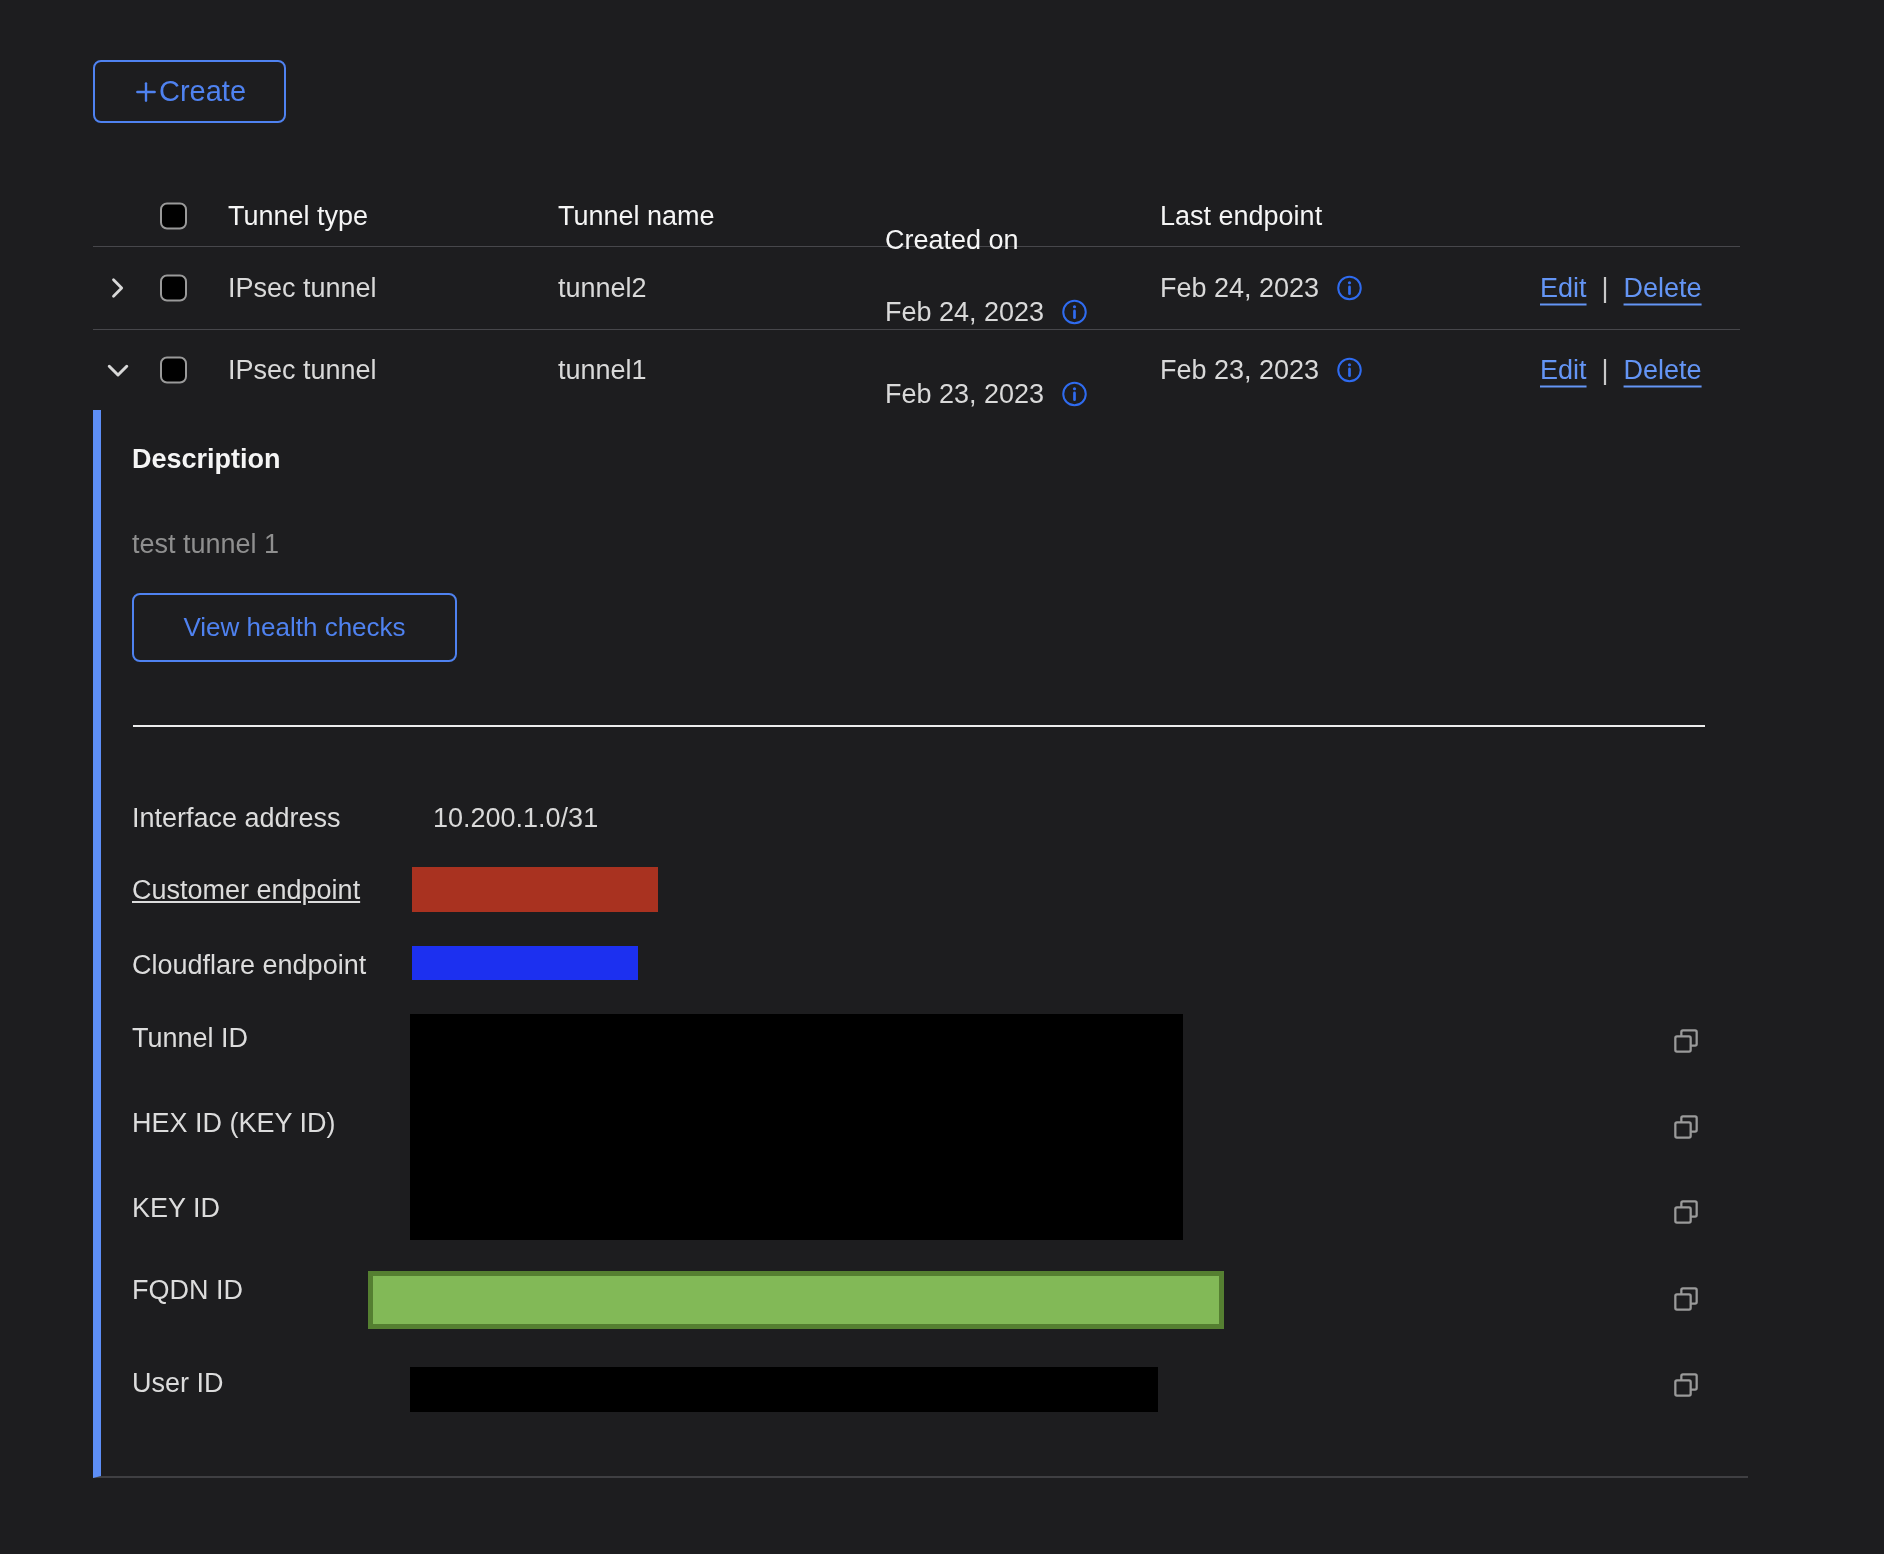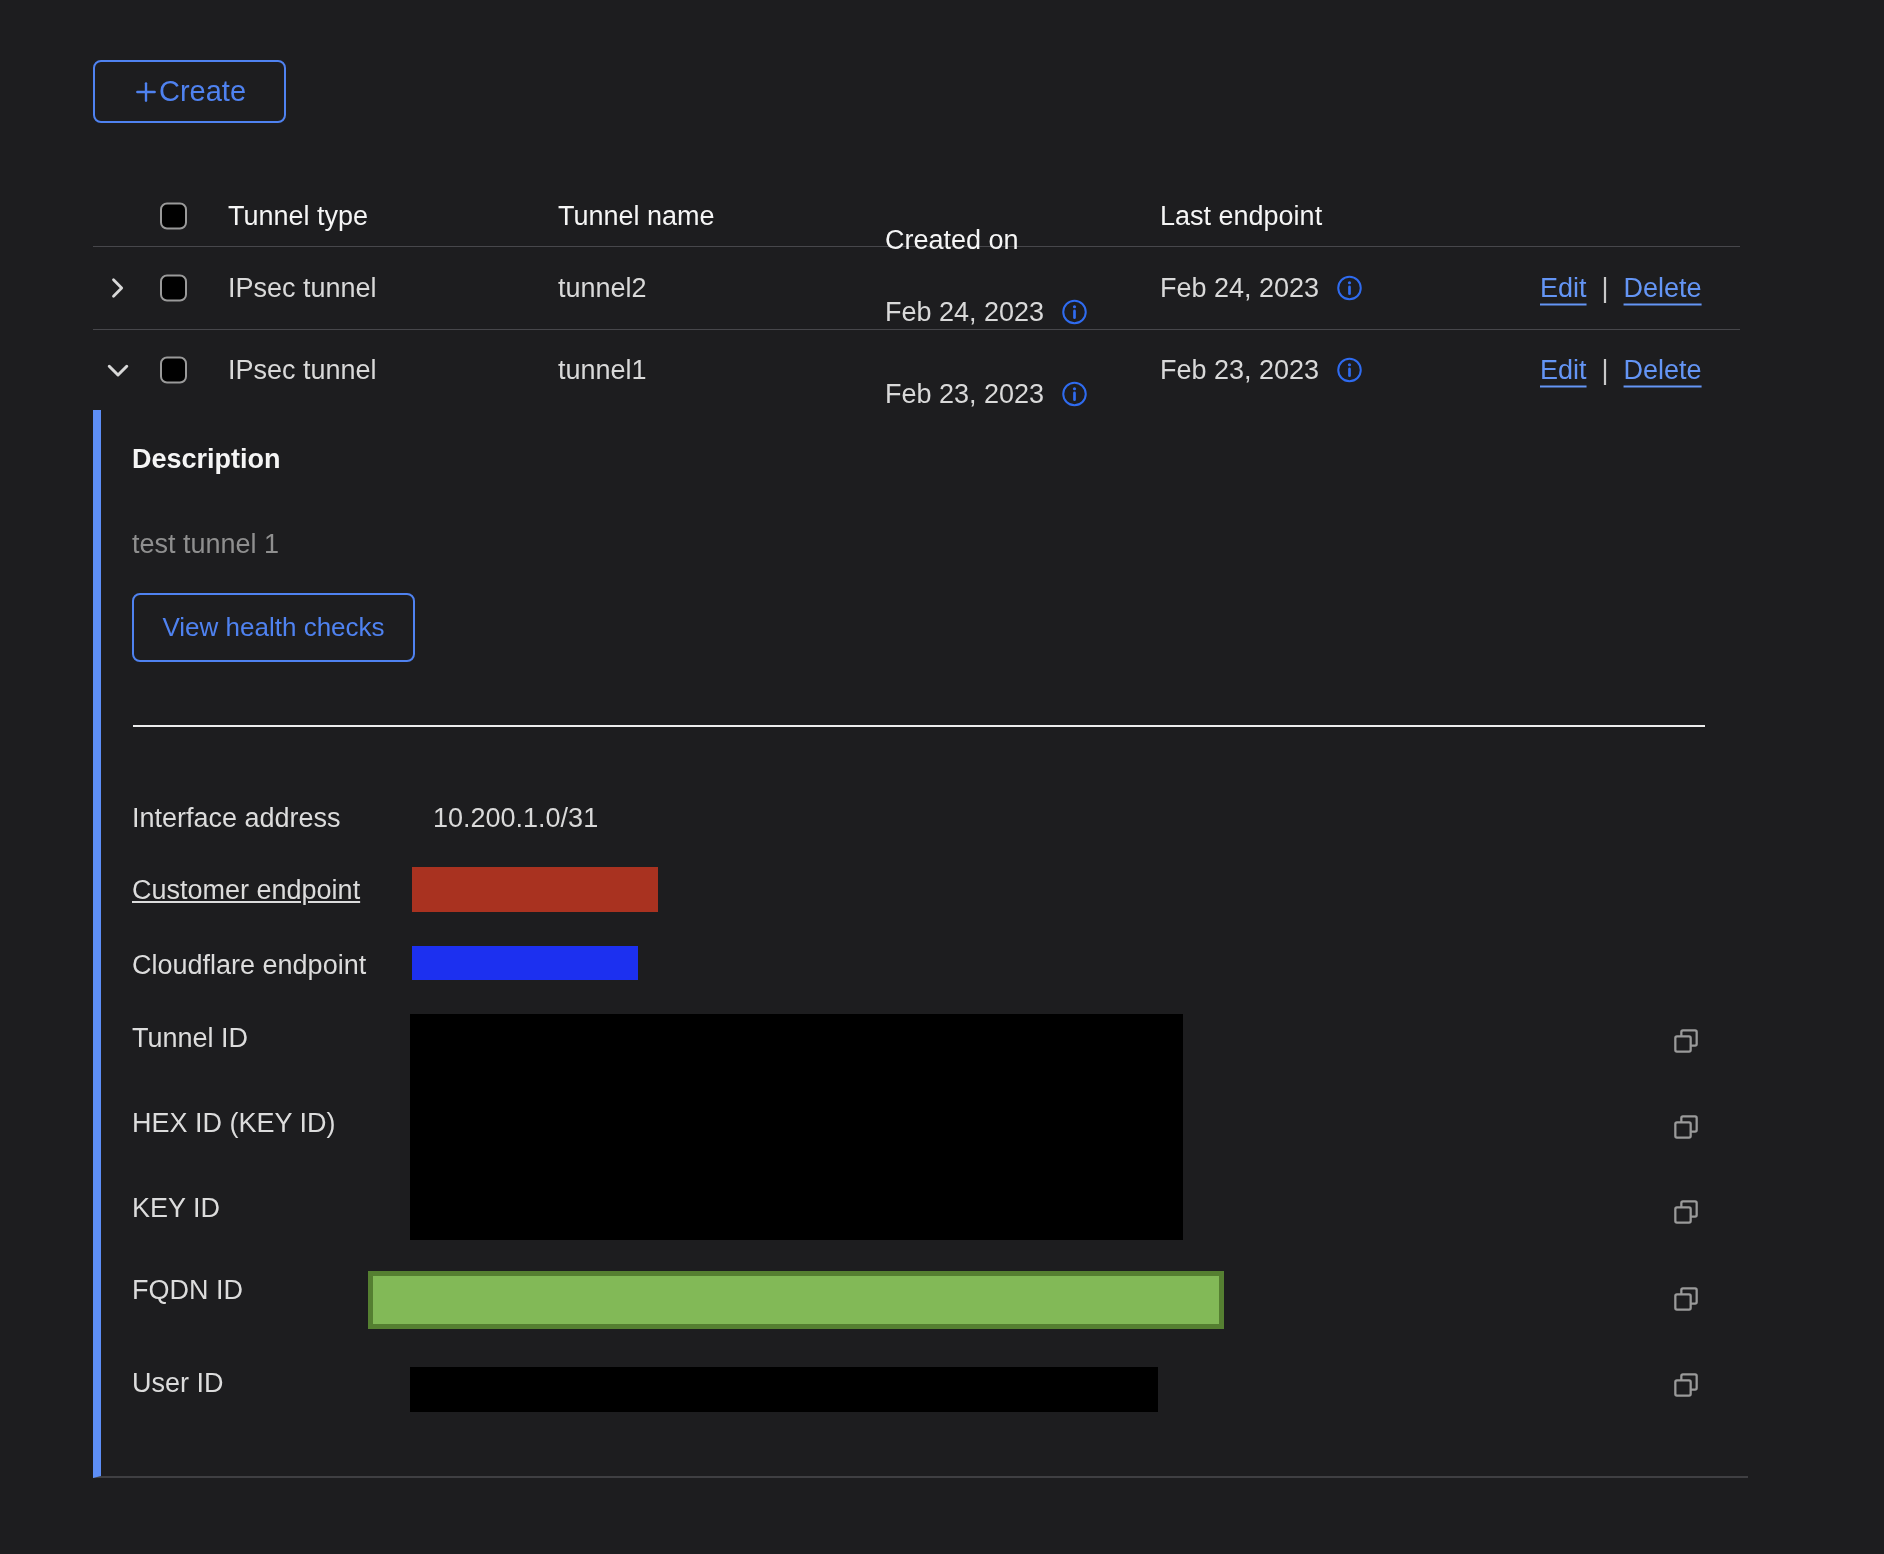--- a/index.html
+++ b/index.html
@@ -78,21 +78,21 @@
 
   
   .panel{
     position:absolute;left:93px;top:410px;width:1655px;height:1068px;
     border-left:8px solid var(--panel-border-blue);
     border-bottom:2px solid #3f3f42;
   }
   .desc-label{position:absolute;left:31px;top:34px;font-size:27px;font-weight:700;color:var(--text-primary);}
   .desc-text{position:absolute;left:31px;top:119px;font-size:27px;color:var(--text-muted);}
   .health-btn{
-    position:absolute;left:31px;top:183px;width:283px;height:69px;
+    position:absolute;left:31px;top:183px;width:325px;height:69px;
     background:transparent;border:2px solid var(--accent-blue);border-radius:8px;
     color:var(--accent-blue);font-size:26px;font-family:inherit;cursor:pointer;
   }
   .light-divider{position:absolute;left:32px;top:315px;width:1572px;height:2px;background:var(--divider-light);}
 
   .f-label{position:absolute;left:31px;font-size:27px;color:#dcdcdc;line-height:32px;white-space:nowrap;}
   .f-value{position:absolute;font-size:27px;color:var(--text-secondary);line-height:32px;white-space:nowrap;}
 
   .redact{position:absolute;}
   .redact.red{left:311px;top:457px;width:246px;height:45px;background:var(--redaction-red);}

